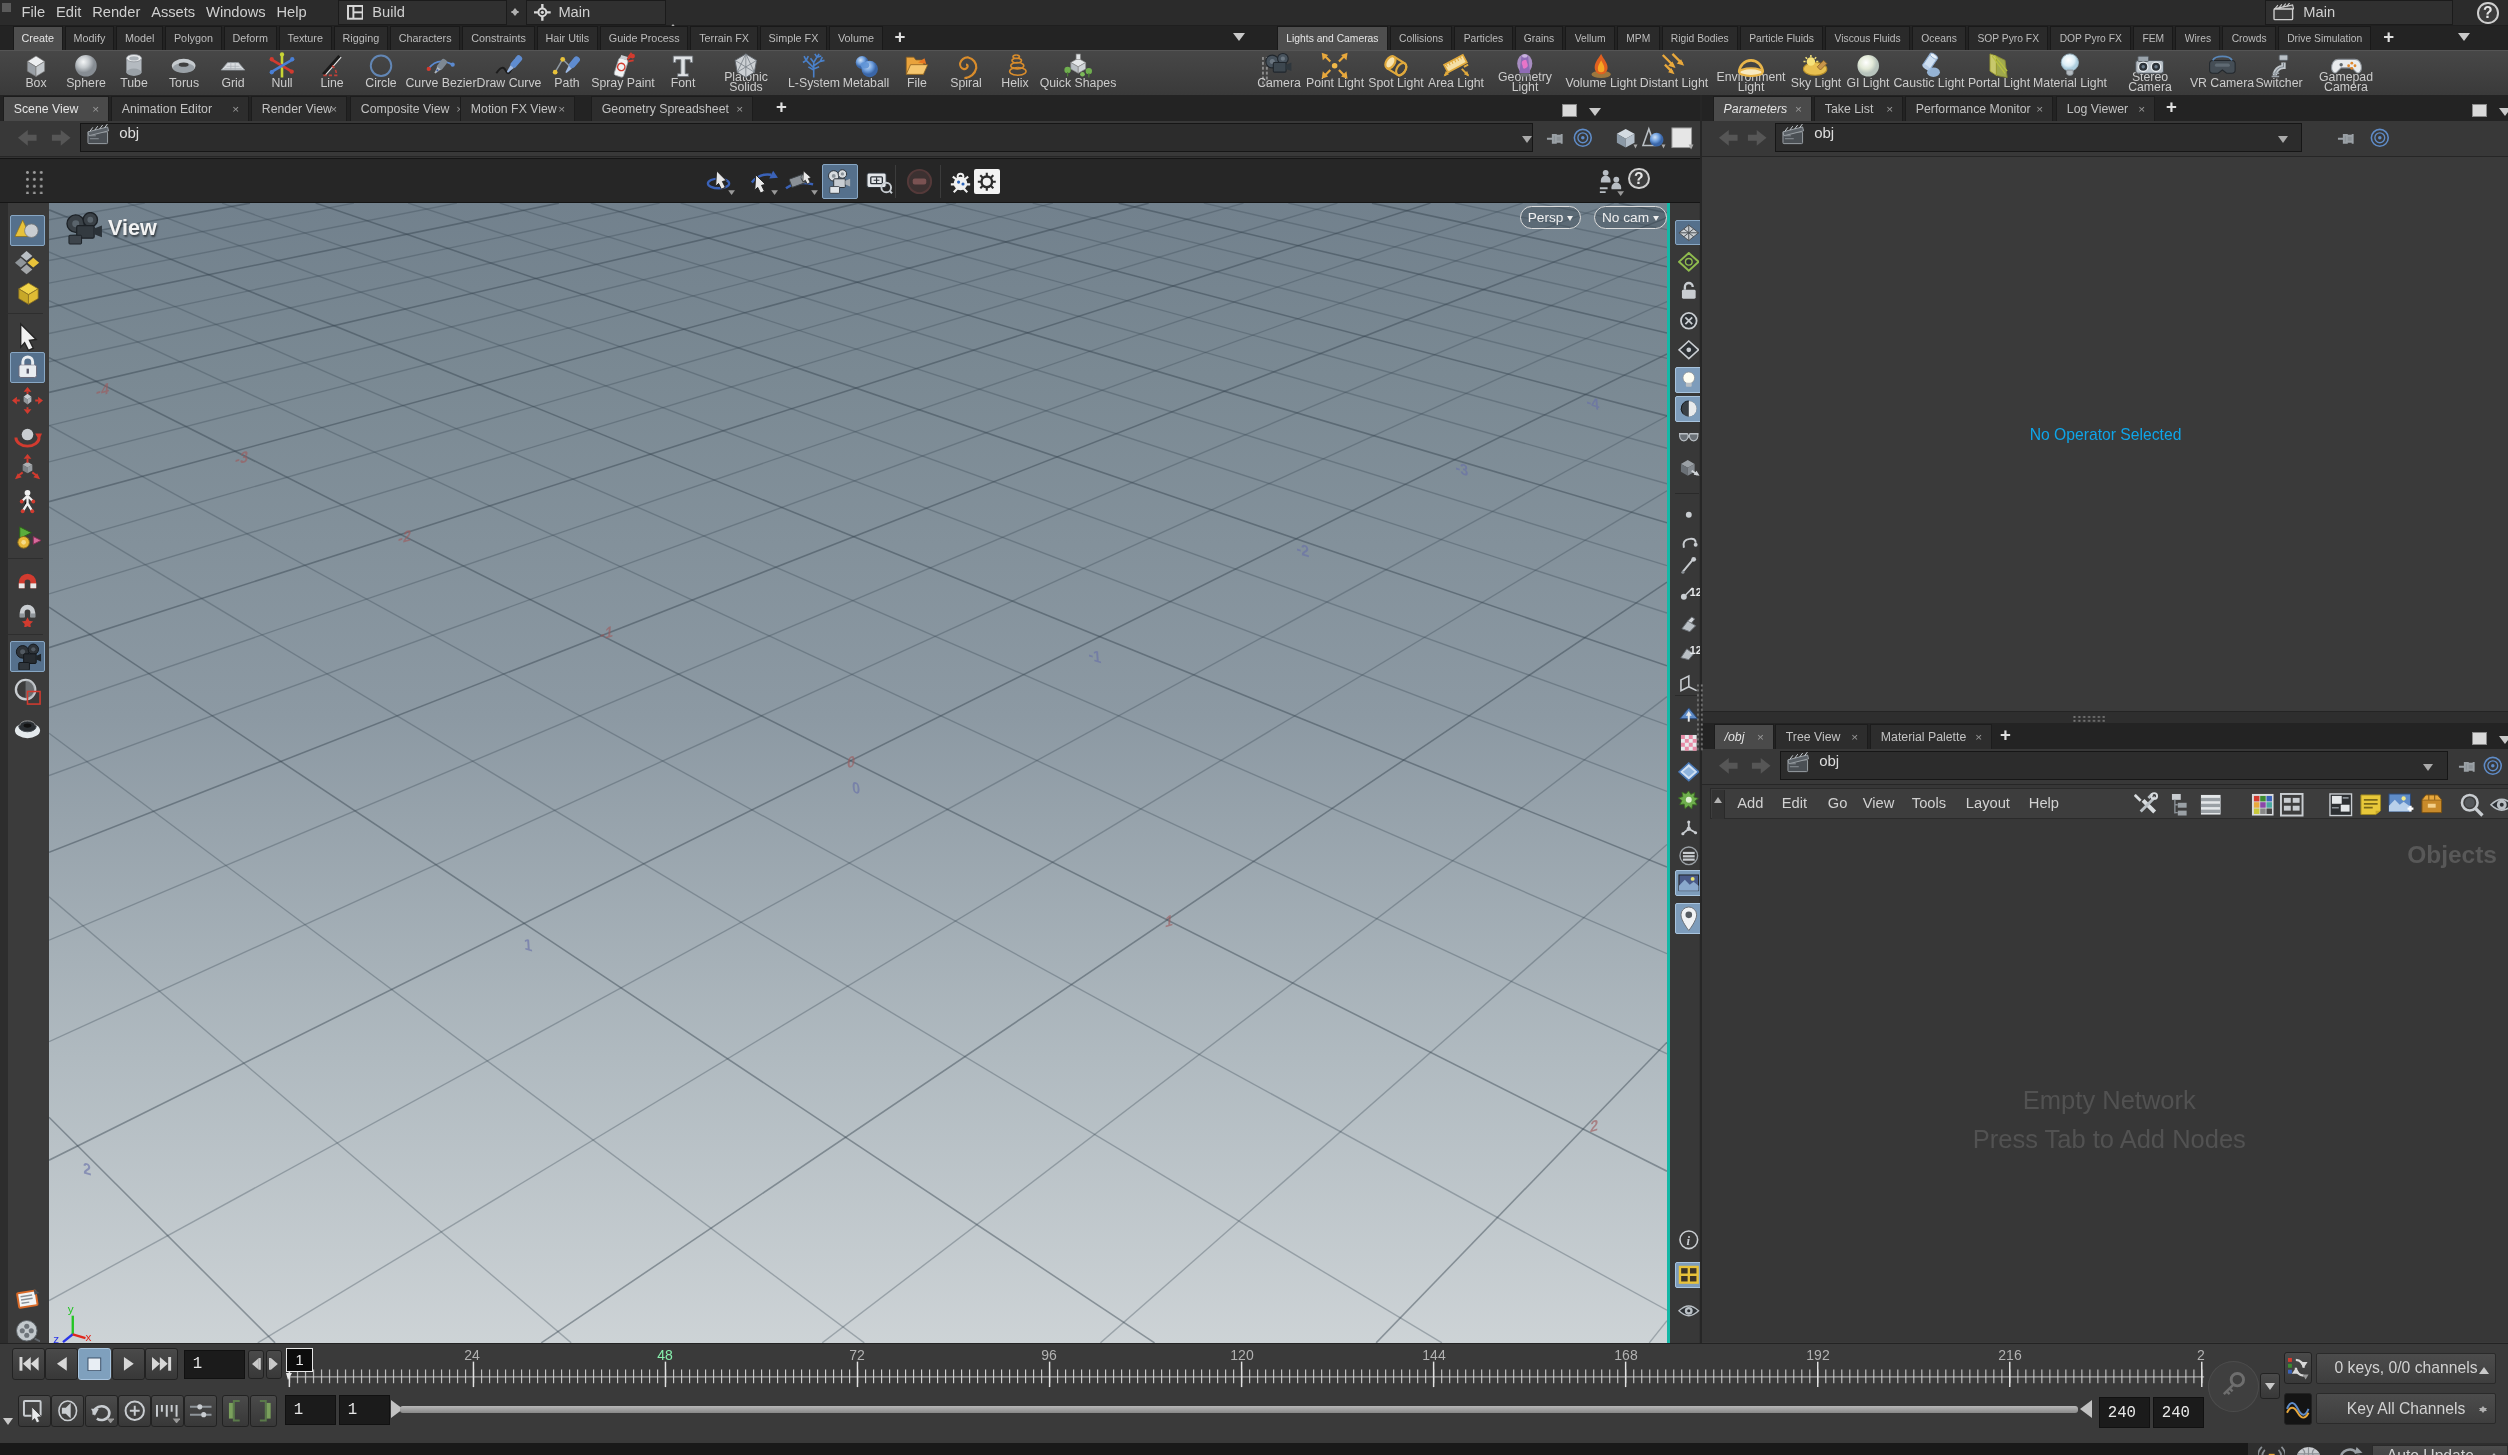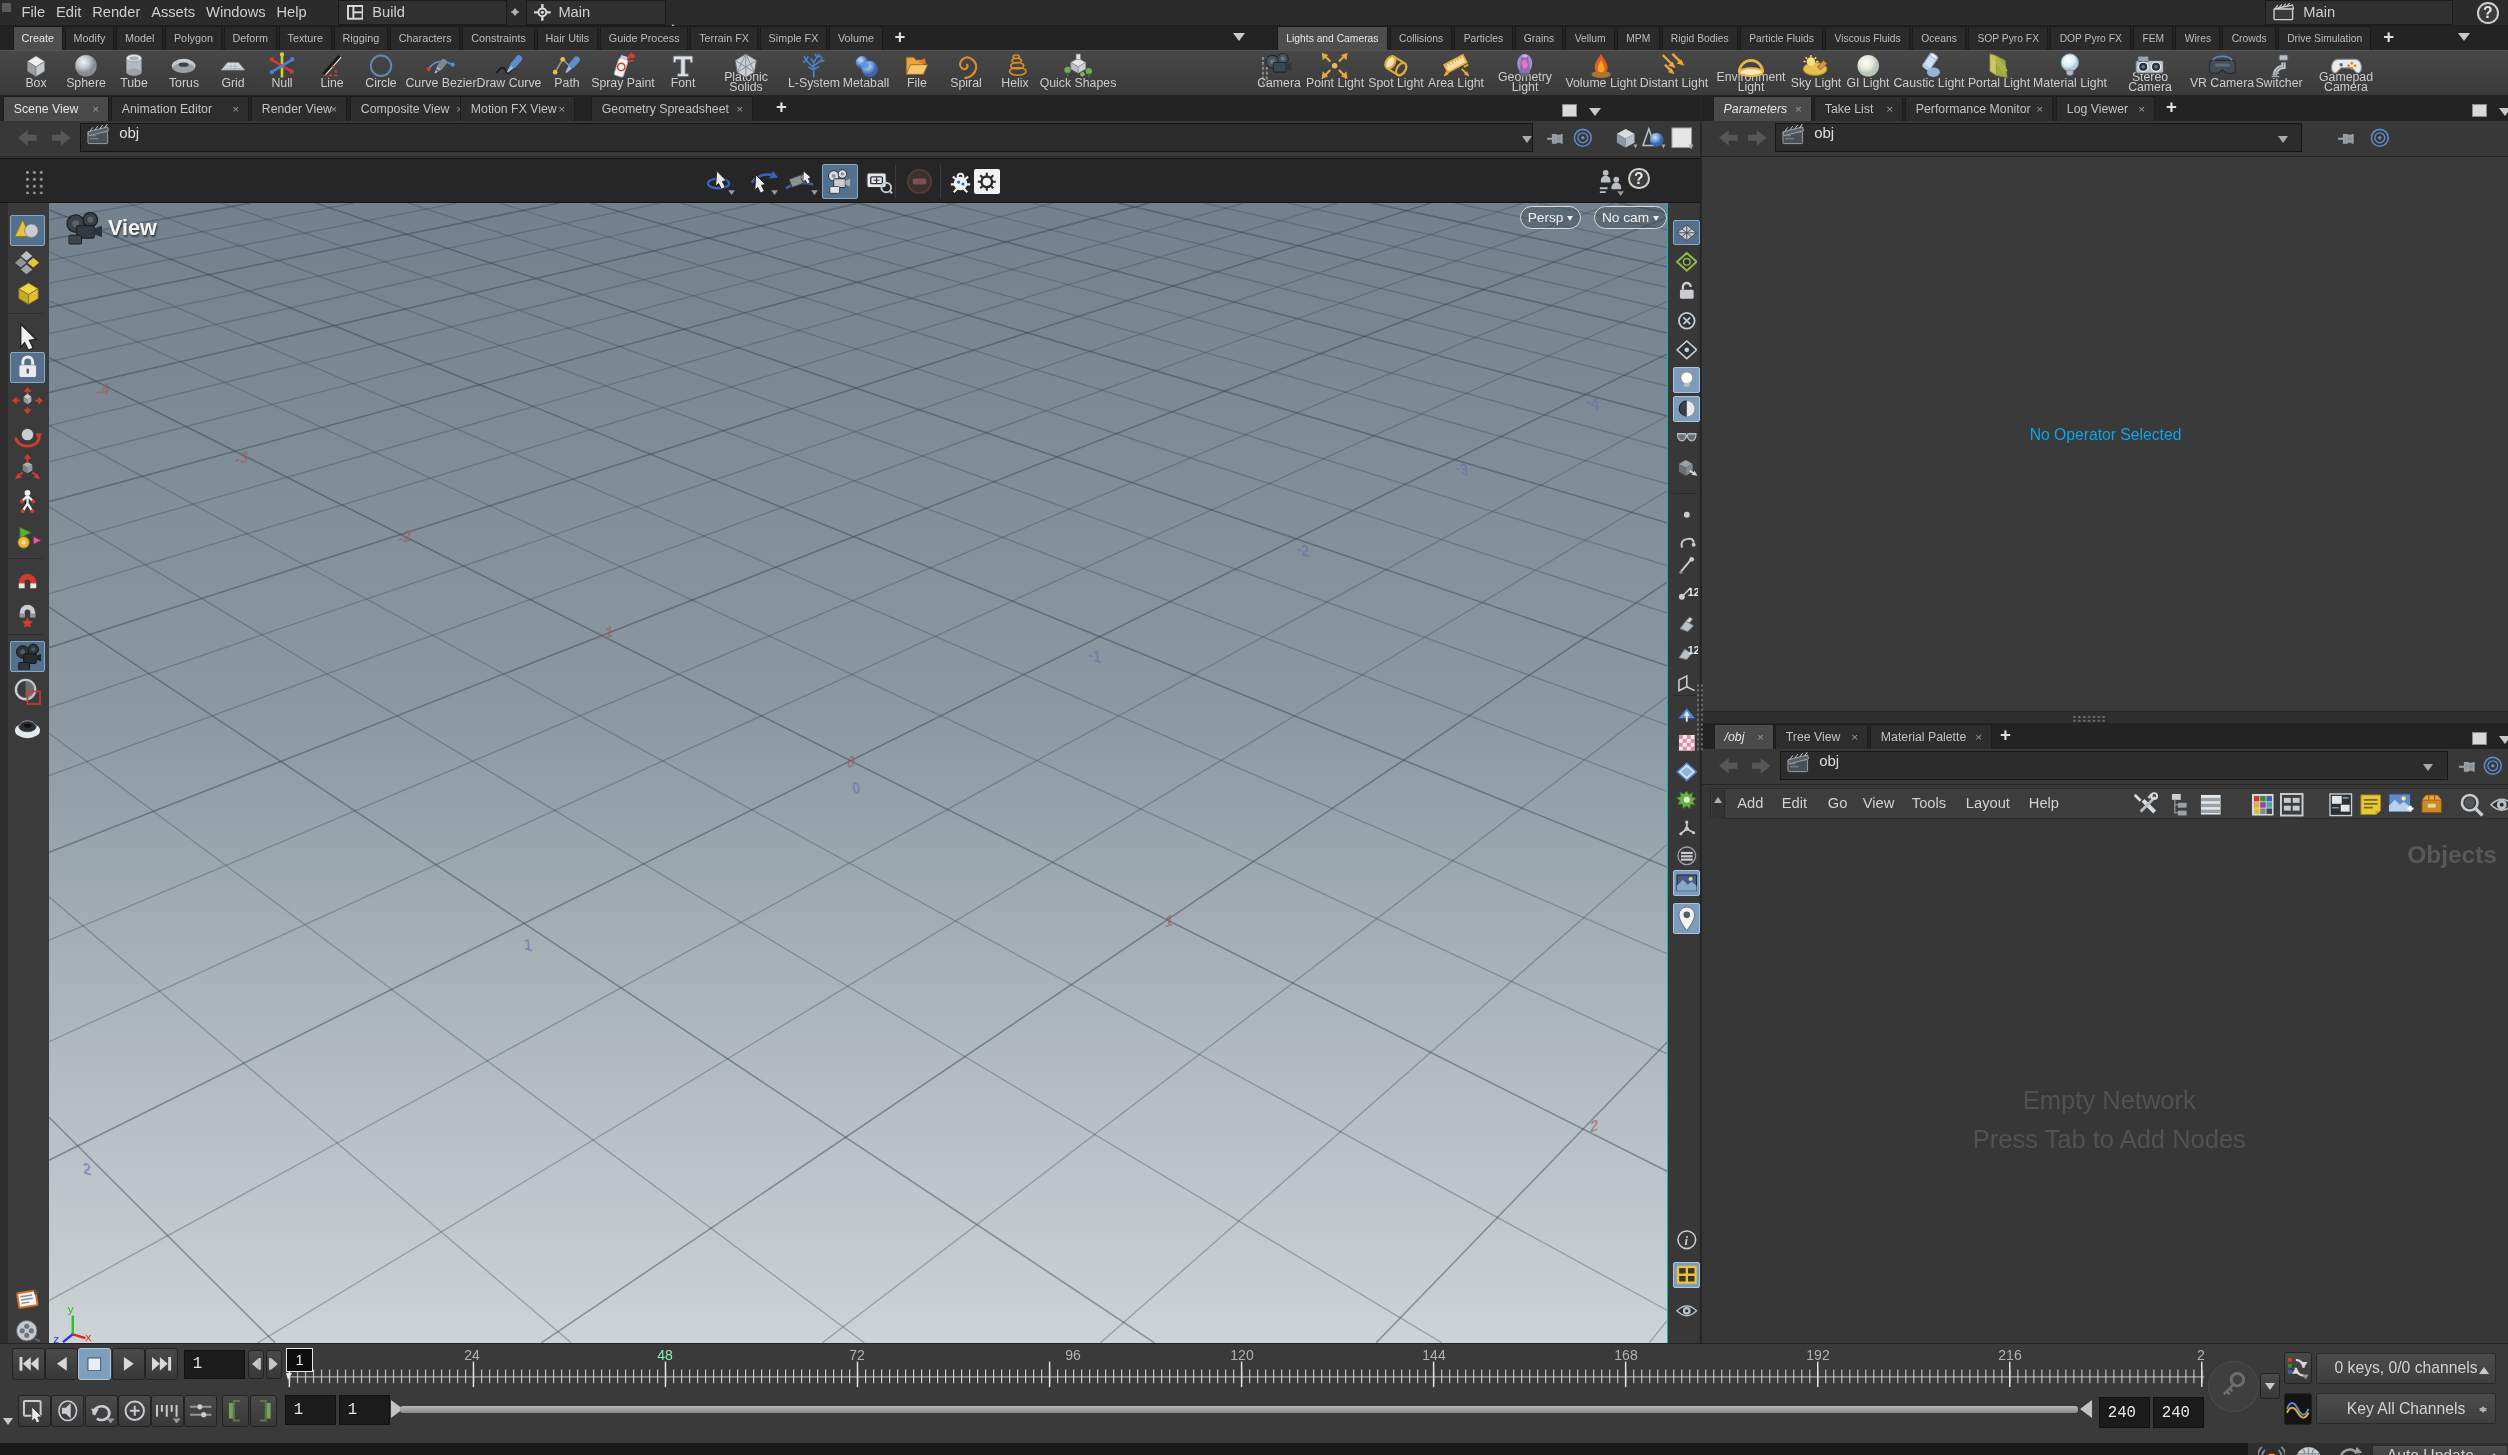--- a/index.html
+++ b/index.html
@@ -53,21 +53,21 @@
 #scenepane { left:0; top:95px; width:1701px; height:1248px; background:#333333; }
 #vptoolrow { position:absolute; left:0; top:63px; width:1701px; height:45px; background:#262626; border-top:1px solid #151515; border-bottom:1px solid #151515;}
 #lefttools { position:absolute; left:0; top:108px; width:49px; height:1140px; background:#3b3b3b; }
 #viewport { position:absolute; left:49px; top:108px; width:1618px; height:1140px; overflow:hidden; background:linear-gradient(180deg,#72818d 0%,#7a8993 15%,#8c99a3 45%,#b0bac0 75%,#cdd3d6 100%); }
 .gnum { position:absolute; font-size:15px; font-weight:bold; }
 .gred { color:rgba(158,90,92,.62); transform:rotate(-16deg) skewX(-20deg); }
 .gblu { color:rgba(104,112,168,.62); transform:rotate(16deg) skewX(20deg); }
 #vplabel { position:absolute; left:59px; top:11.8px; font-size:21.6px; font-weight:bold; color:#f2f2f2; text-shadow:1px 2px 2px rgba(0,0,0,.55); }
 .pill { position:absolute; height:23.5px; white-space:nowrap; border:1.5px solid #dcdcdc; border-radius:11.8px; color:#f0f0f0; font-size:13.7px; display:flex; align-items:center; padding:0 7.8px; gap:3.9px; background:rgba(56,68,78,.38); justify-content:center;}
 .pill:after { content:""; width:0; height:0; border:3.9px solid transparent; border-top:5.9px solid #eee; margin-top:4.9px;}
-#righttools { position:absolute; left:1667px; top:108px; width:32px; height:1140px; background:#383838; border-left:1px solid #14b8a6;}
+#righttools { position:absolute; left:1667px; top:108px; width:32px; height:1140px; background:#383838; border-left:3px solid #14b8a6;}
 .rticon { position:absolute; left:4.9px; width:27.4px; height:25.5px; display:flex; align-items:center; justify-content:center;}
 .lticon { position:absolute; left:9.8px; width:35px; height:31px; display:flex; align-items:center; justify-content:center;}
 .hl { background:#7d9cbb; border:1px solid #a8c4de; border-radius:2px;}
 .hldark { background:#55708c; border:1px solid #88a7c4; border-radius:2px;}
 
 
 #rightcol { left:1702px; top:95px; width:807px; height:1248px; background:#3a3a3a; }
 #parambody { position:absolute; left:0; top:63px; width:807px; height:553px; background:#3a3a3a; }
 #hsplit { position:absolute; left:0; top:616px; width:807px; height:12.7px; background:#2e2e2e; border-top:1px solid #242424; border-bottom:1px solid #242424;}
 #netpane { position:absolute; left:0; top:628px; width:807px; height:619px; background:#363636; }
@@ -1390,21 +1390,21 @@
           <line x1="1169.1" y1="18" x2="1169.1" y2="44"></line>
           <line x1="1365.2" y1="18" x2="1365.2" y2="44"></line>
           <line x1="1561.4" y1="18" x2="1561.4" y2="44"></line>
           <line x1="1757.5" y1="18" x2="1757.5" y2="44"></line>
           <line x1="1953.6" y1="18" x2="1953.6" y2="44"></line>
       </g>
     </svg>
     <div class="abs" style="left:472px; top:2.9px; transform:translateX(-50%); font-size:14px; color:#b2b2b2;">24</div>
     <div class="abs" style="left:665px; top:2.9px; transform:translateX(-50%); font-size:14px; color:#86efac;">48</div>
     <div class="abs" style="left:857px; top:2.9px; transform:translateX(-50%); font-size:14px; color:#b2b2b2;">72</div>
-    <div class="abs" style="left:1049px; top:2.9px; transform:translateX(-50%); font-size:14px; color:#b2b2b2;margin-left:24px;">96</div>
+    <div class="abs" style="left:1049px; top:2.9px; transform:translateX(-50%); font-size:14px; color:#b2b2b2;">96</div>
     <div class="abs" style="left:1242px; top:2.9px; transform:translateX(-50%); font-size:14px; color:#b2b2b2;">120</div>
     <div class="abs" style="left:1434px; top:2.9px; transform:translateX(-50%); font-size:14px; color:#b2b2b2;">144</div>
     <div class="abs" style="left:1626px; top:2.9px; transform:translateX(-50%); font-size:14px; color:#b2b2b2;">168</div>
     <div class="abs" style="left:1818px; top:2.9px; transform:translateX(-50%); font-size:14px; color:#b2b2b2;">192</div>
     <div class="abs" style="left:2010px; top:2.9px; transform:translateX(-50%); font-size:14px; color:#b2b2b2;">216</div>
     <div class="abs" style="left:2197px; top:2.9px; font-size:14px; color:#b2b2b2;">2</div>
     <div class="abs" style="left:286px; top:3.9px; width:27.4px; height:24.5px; background:#0c0c0c; border:1.5px solid #e8e8e8; color:#f0f0f0; font-size:14.7px; display:flex; align-items:center; justify-content:center;">1</div>
     <div class="abs" style="left:286px; top:29px; width:0; height:0; border:4.9px solid transparent; border-top:7.8px solid #e8e8e8; border-left-width:2px;"></div>
     <div class="abs" style="left:2.9px; top:74px; width:0; height:0; border:5.9px solid transparent; border-top:7.8px solid #c9c9c9;"></div>
     <div class="tbtn" style="left:17.6px; top:51px;">

